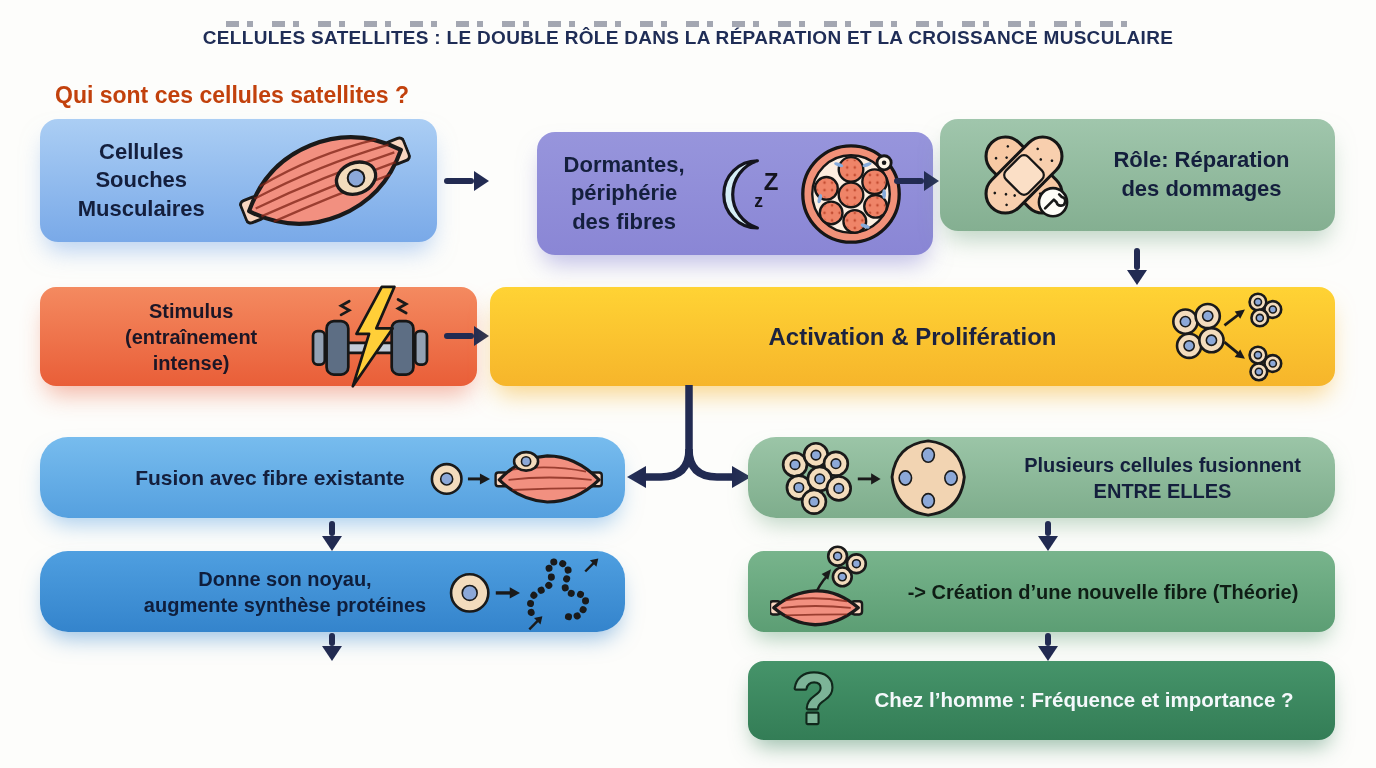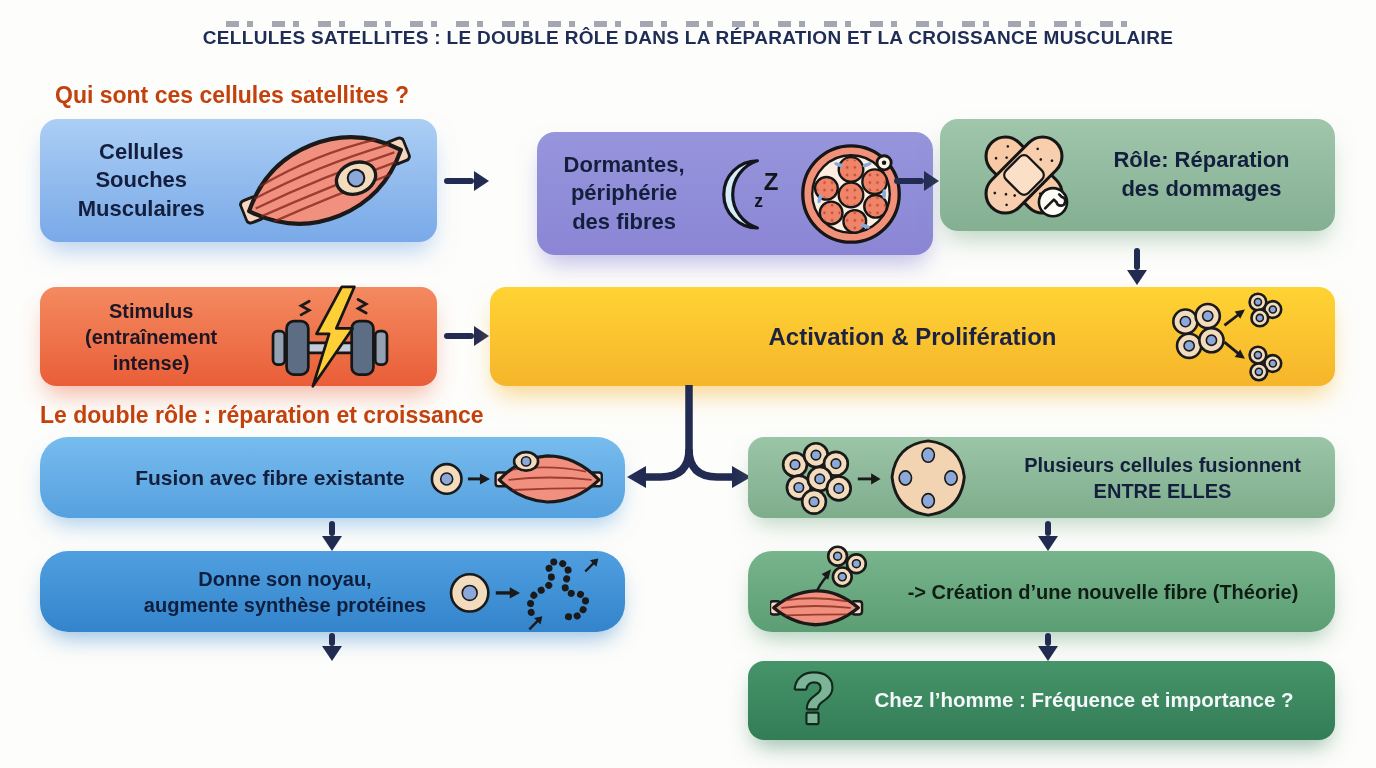--- a/index.html
+++ b/index.html
@@ -16,34 +16,34 @@
   .ml{white-space:pre-line;}
   
   .b-stem{left:40px;top:119px;width:397px;height:123px;
     background:linear-gradient(180deg,#abcef4,#79a9e8);box-shadow:0 14px 24px -6px rgba(122,170,232,.55);}
   .b-dorm{left:490px;top:132px;width:396px;height:123px;
     background:linear-gradient(180deg,#9795dc,#8a86d5);box-shadow:0 14px 24px -6px rgba(138,134,213,.55);margin-left:47px;}
   .b-repair{left:940px;top:119px;width:395px;height:112px;
     background:linear-gradient(180deg,#a0c6ac,#84af91);box-shadow:0 14px 24px -6px rgba(132,175,145,.55);}
   
   .b-stim{left:40px;top:287px;width:397px;height:99px;border-radius:16px;
-    background:linear-gradient(180deg,#f48a60,#e95e38);box-shadow:0 14px 24px -6px rgba(233,94,56,.45);}
+    background:linear-gradient(180deg,#f48a60,#e95e38);box-shadow:0 14px 24px -6px rgba(233,94,56,.45);padding-left:40px;}
   .b-act{left:490px;top:287px;width:845px;height:99px;border-radius:16px;
     background:linear-gradient(180deg,#ffd334,#f6b52b);box-shadow:0 14px 24px -6px rgba(246,181,43,.55);}
   
   .b-fus{left:40px;top:437px;width:585px;height:81px;border-radius:28px;
     background:linear-gradient(180deg,#77bcee,#55a0df);box-shadow:0 12px 22px -6px rgba(85,160,223,.5);}
   .b-nuc{left:40px;top:551px;width:585px;height:81px;border-radius:28px;
     background:linear-gradient(180deg,#4f9fe0,#3484cc);box-shadow:0 12px 22px -6px rgba(52,132,204,.5);}
   .b-grow{left:40px;top:661px;width:585px;height:79px;border-radius:16px;
     background:linear-gradient(180deg,#1e6cbe,#0f55a4);box-shadow:0 12px 22px -6px rgba(30,108,190,.5);}
   
-  .b-fuse2{left:748px;top:437px;width:587px;height:81px;border-radius:16px;
+  .b-fuse2{left:748px;top:437px;width:587px;height:81px;border-radius:28px;
     background:linear-gradient(180deg,#9bc5a7,#7ead8c);box-shadow:0 12px 22px -6px rgba(126,173,140,.5);}
-  .b-newf{left:748px;top:551px;width:587px;height:81px;border-radius:24px;
+  .b-newf{left:748px;top:551px;width:587px;height:81px;border-radius:16px;
     background:linear-gradient(180deg,#78b48c,#5c9e74);box-shadow:0 12px 22px -6px rgba(92,158,116,.5);}
   .b-human{left:748px;top:661px;width:587px;height:79px;border-radius:16px;
     background:linear-gradient(180deg,#46946a,#337d56);box-shadow:0 12px 22px -6px rgba(51,125,86,.5);}
   .white{color:#f4f8fb;}
   
   .ha{position:absolute;height:6px;background:#222b52;border-radius:3px;}
   .ha:after{content:"";position:absolute;left:100%;top:-7px;border-left:15px solid #222b52;
             border-top:10px solid transparent;border-bottom:10px solid transparent;}
   .va{position:absolute;width:6px;background:#222b52;border-radius:3px;}
   .va:after{content:"";position:absolute;top:100%;left:-7px;border-top:15px solid #222b52;
@@ -223,21 +223,20 @@
     </svg>
   </div>
 
   <svg style="position:absolute;left:600px;top:385px;" width="180" height="112" viewBox="0 0 180 112">
     <path d="M89 0 L89 64 Q89 92 61 92 L46 92" fill="none" stroke="#222b52" stroke-width="7.5"></path>
     <path d="M89 64 Q89 92 117 92 L132 92" fill="none" stroke="#222b52" stroke-width="7.5"></path>
     <polygon points="46,81 46,103 27,92" fill="#222b52"></polygon>
     <polygon points="132,81 132,103 151,92" fill="#222b52"></polygon>
   </svg>
 
-  <div class="h2" style="left:40px;top:402px;">Le double rôle : réparation et croissance</div>
 
   <div class="box b-fus">
     <div class="lbl" style="position:absolute;left:30px;width:400px;text-align:center;font-size:21px;">Fusion avec fibre existante</div>
     <svg viewBox="0 0 190 78" width="176" height="72" style="position:absolute;right:22px;top:5px;">
       <circle cx="21" cy="40" r="16" class="cellbody"></circle>
         <circle cx="21" cy="40" r="6.5" class="nucleus"></circle>
       <line x1="44" y1="40" x2="60" y2="40" class="ink" stroke-width="3.2"></line>
         <polygon points="68,40 57,34 57,46" fill="#1a1a1a"></polygon>
       <rect x="74" y="33" width="13" height="15" rx="3" class="tendon"></rect>
       <rect x="176" y="33" width="13" height="15" rx="3" class="tendon"></rect>

